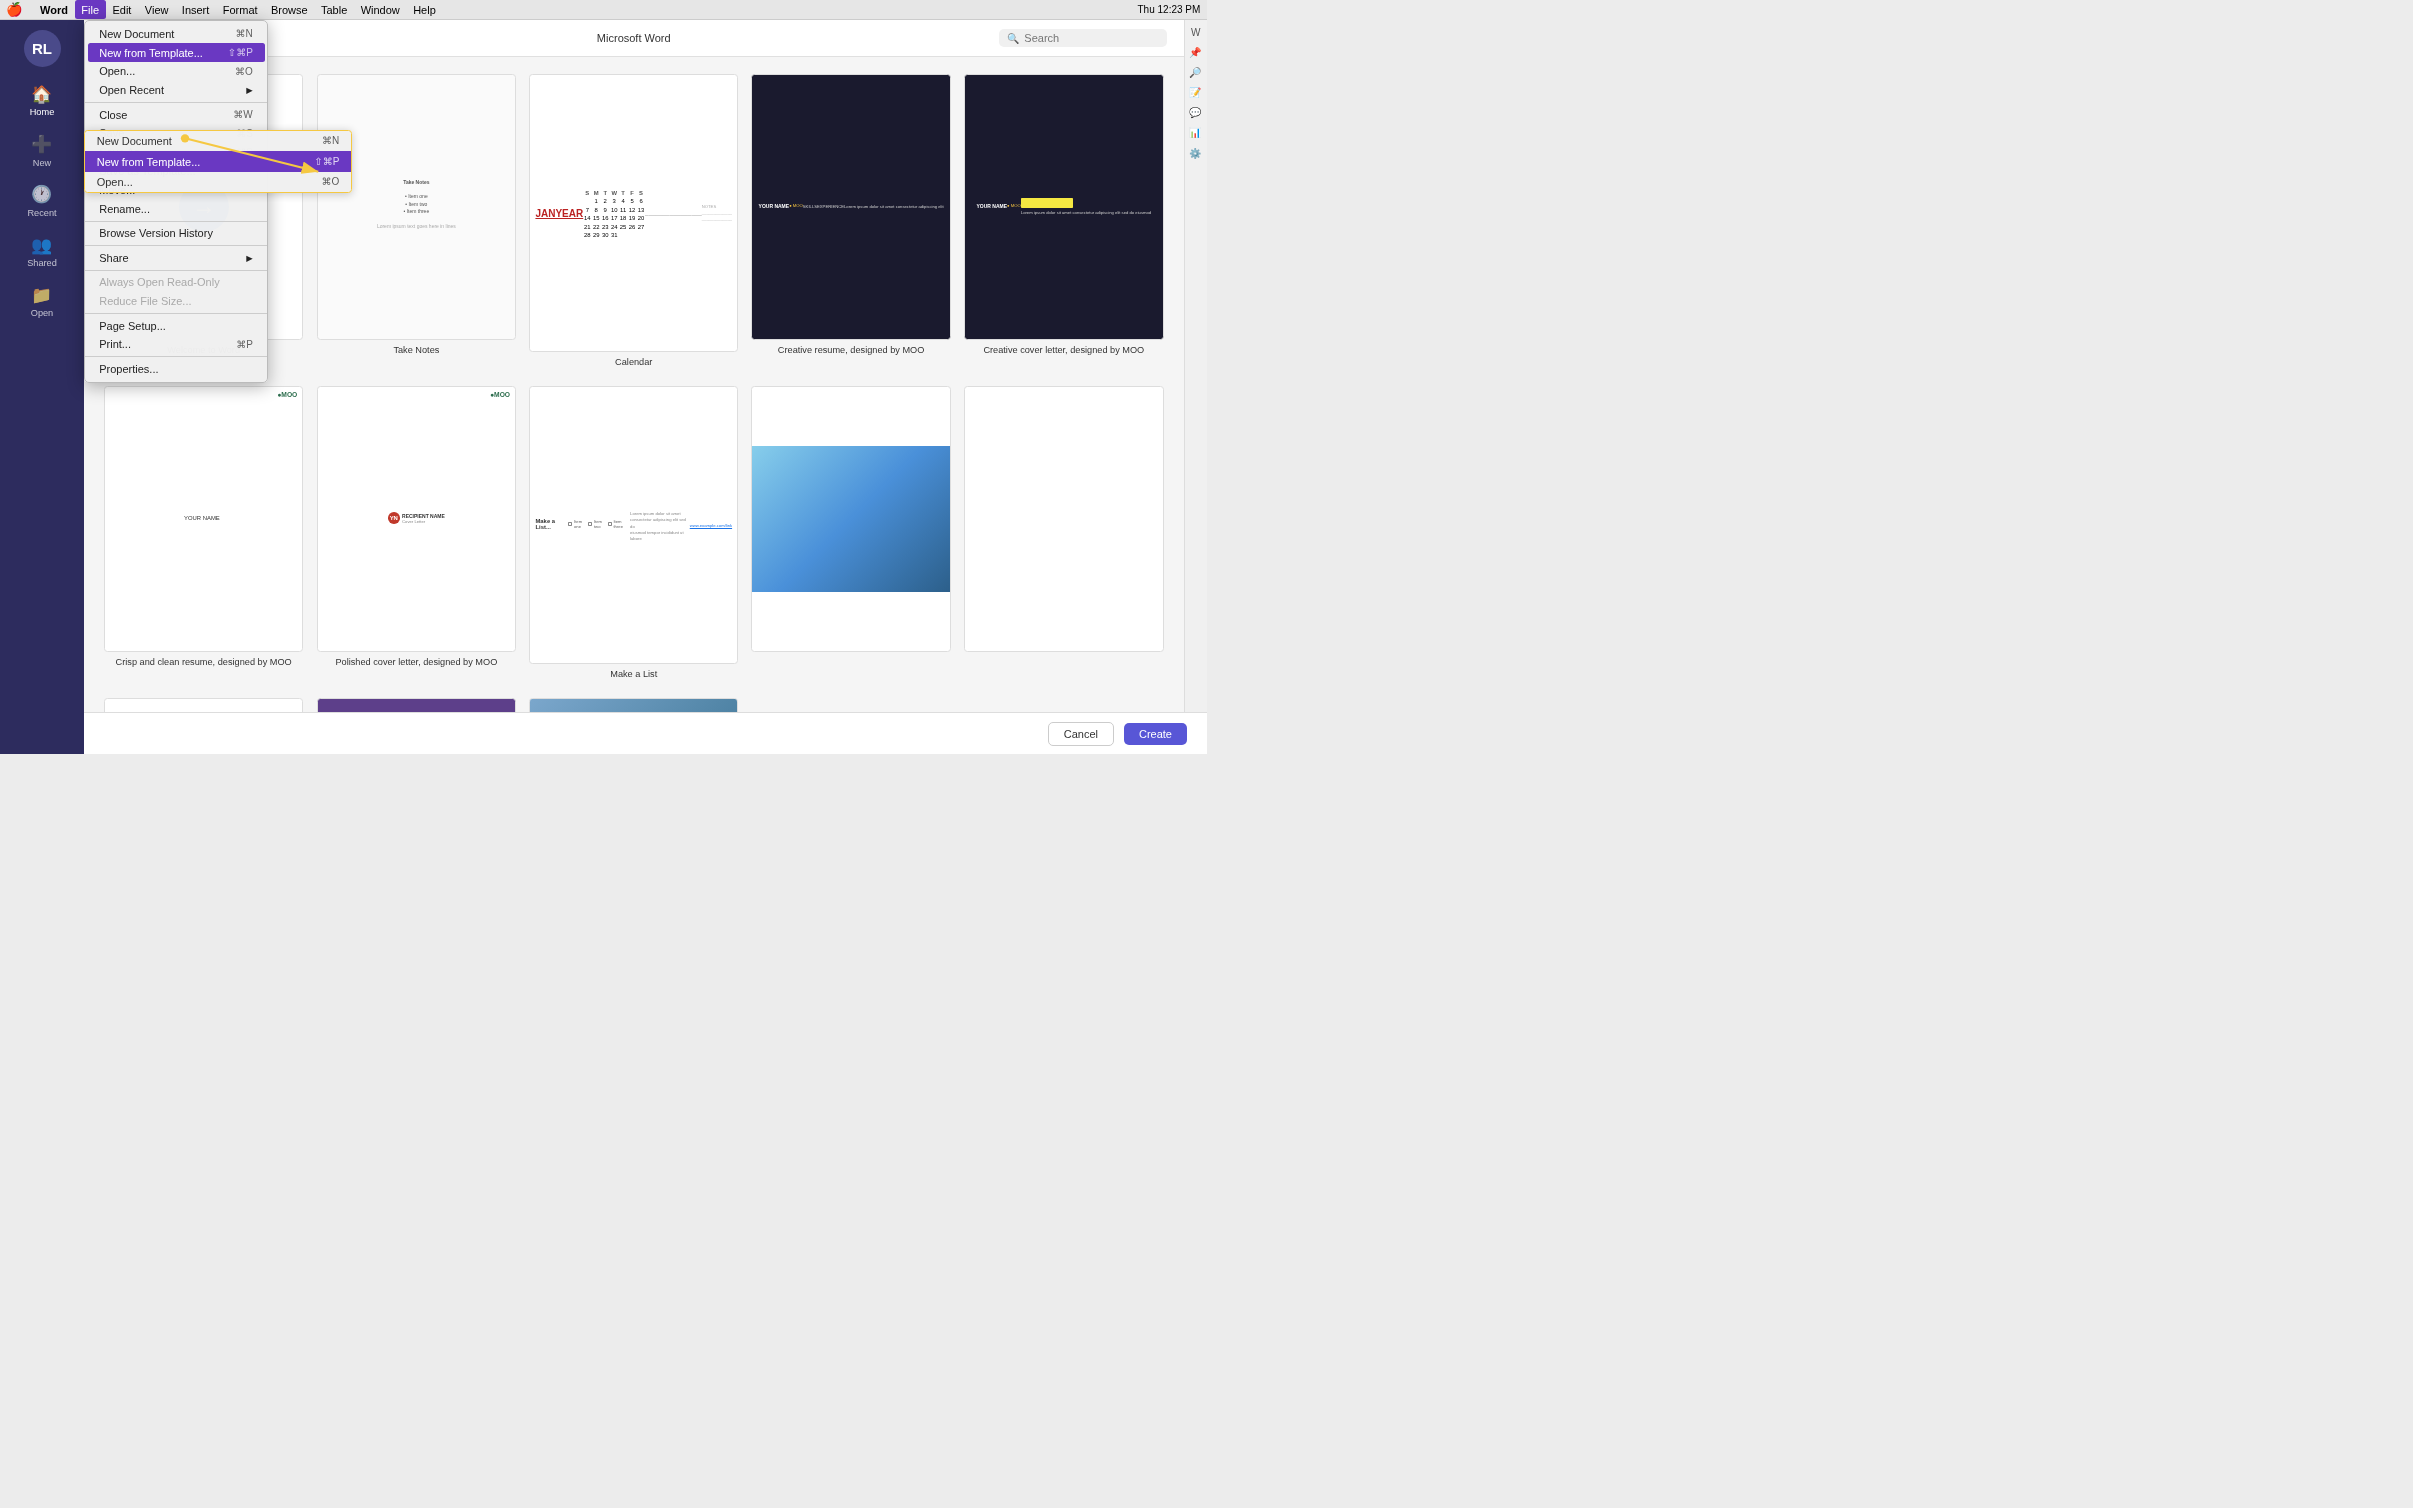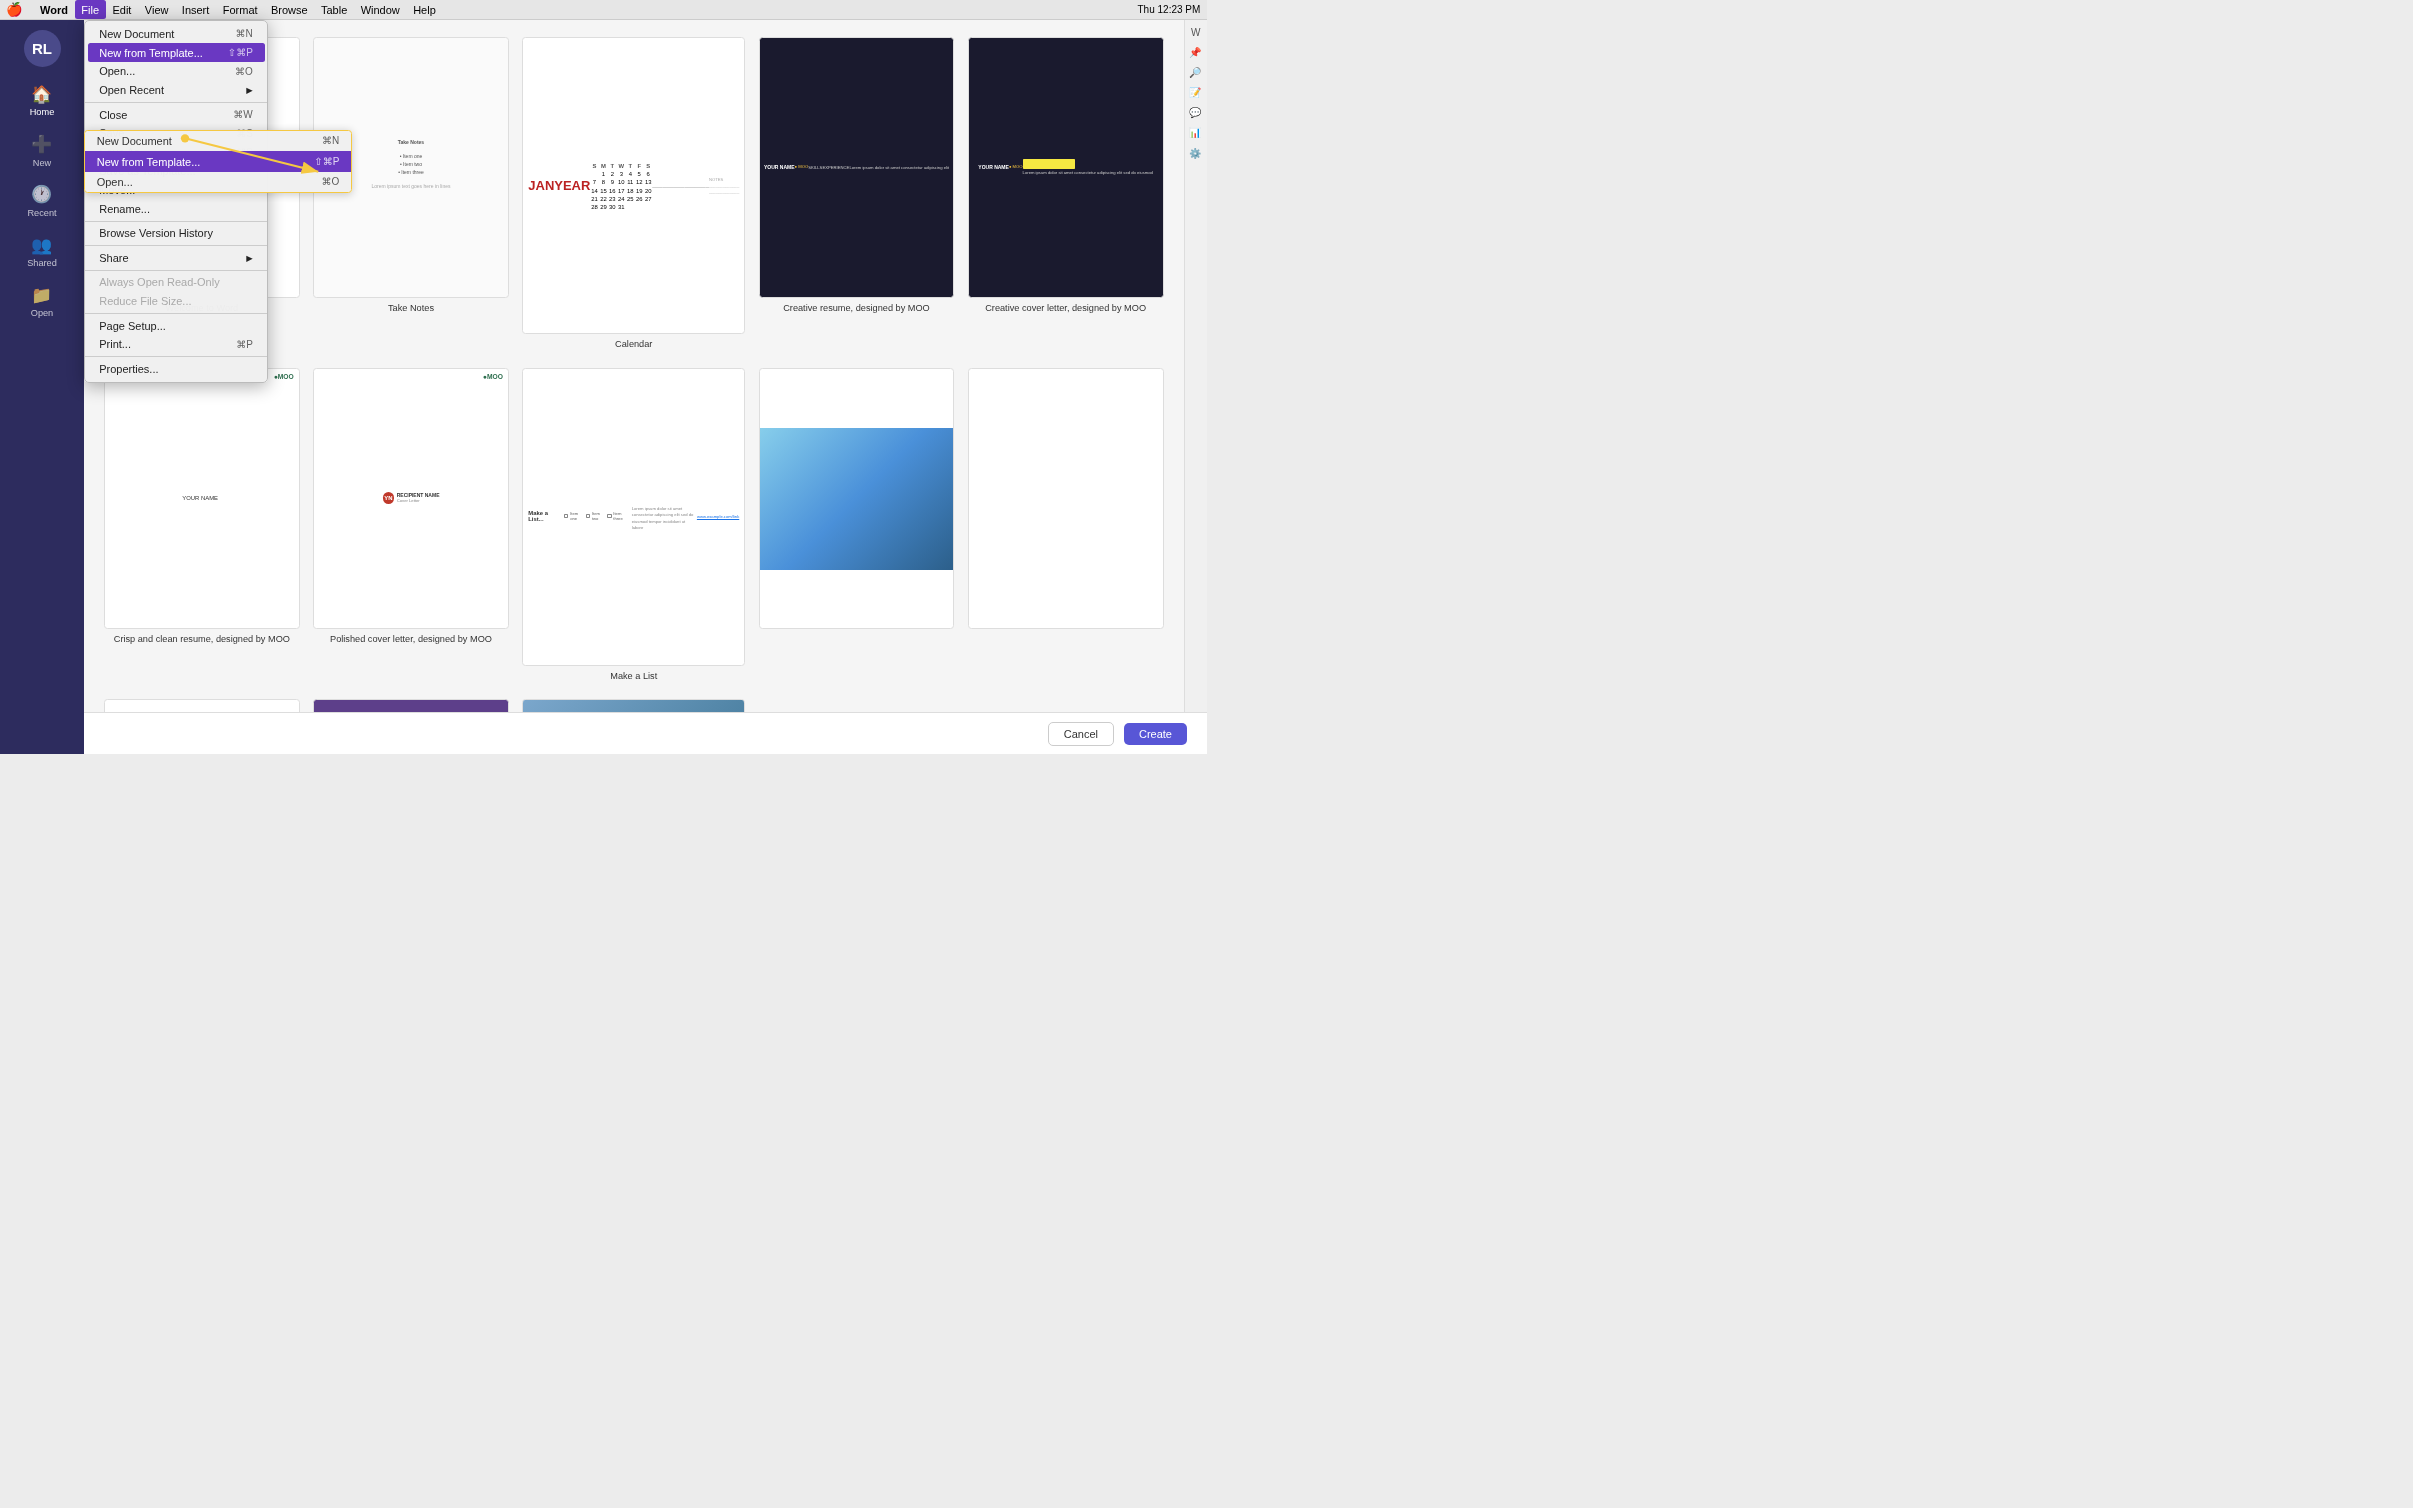--- a/index.html
+++ b/index.html
@@ -198,24 +198,25 @@
       justify-content: center;
       color: white;
       font-size: 23.5px;
     }
 
     
     .calendar-thumb {
       padding: 5px;
     }
     .calendar-header {
-      font-size: 13px;
+      font-size: 10px;
       font-weight: bold;
       color: #b22;
       text-align: center;
+      text-decoration: underline;
     }
     .calendar-grid {
       display: grid;
       grid-template-columns: repeat(7, 1fr);
       gap: 0.8px;
       margin-top: 1.7px;
     }
     .cal-cell {
       font-size: 5.9px;
       text-align: center;
@@ -459,20 +460,27 @@
       <span class="sidebar-label">Shared</span>
     </div>
     <div class="sidebar-item">
       <span class="sidebar-icon">📁</span>
       <span class="sidebar-label">Open</span>
     </div>
   </div>
 
   <div id="main-content">
 
+    <div id="topbar">
+      <span id="window-title">Microsoft Word</span>
+      <div id="search-bar">
+        <span class="search-icon-small">🔍</span>
+        <input id="search-input-field" type="text" placeholder="Search" style="">
+      </div>
+    </div>
 
     <div id="template-grid">
 
       <div class="template-item">
         <div class="template-thumb welcome-thumb">
           <div class="welcome-arrow">→</div>
         </div>
         <span class="template-label">Welcome to Word</span>
       </div>
 

